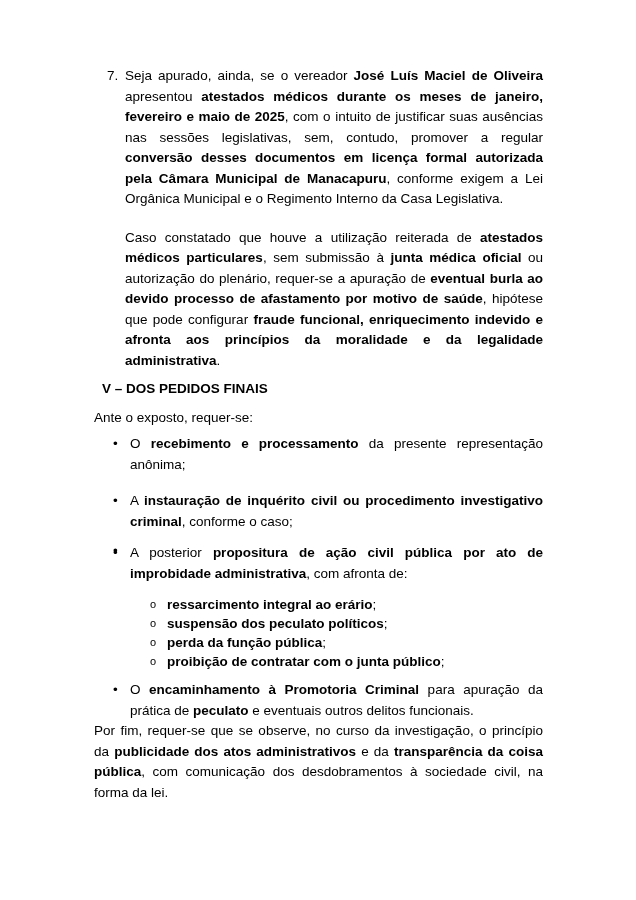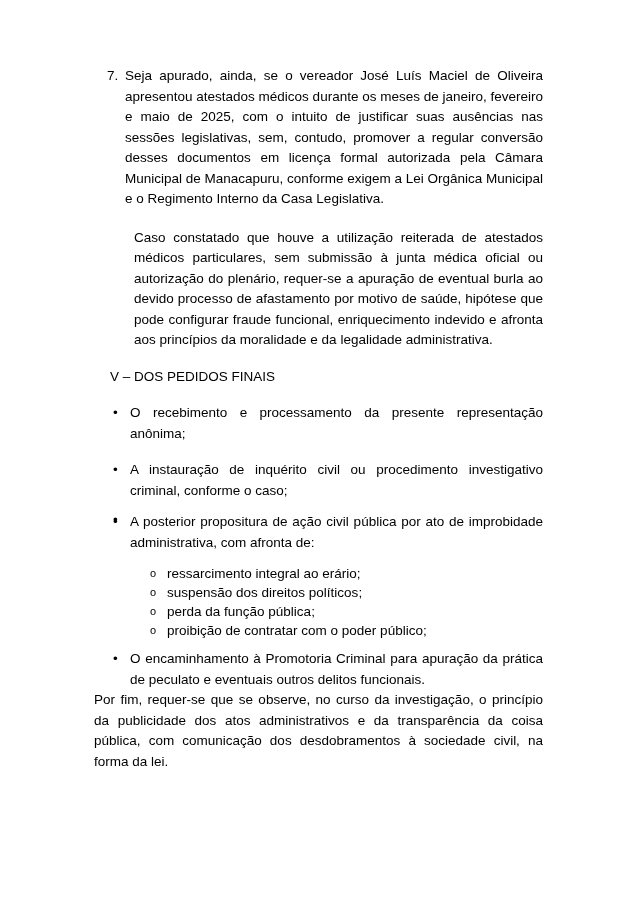--- a/index.html
+++ b/index.html
@@ -14,42 +14,42 @@
     box-sizing: border-box;
     background: #ffffff;
     padding: 66px 93px 0 94px;
     font-family: "Liberation Sans", sans-serif;
     font-size: 13.5px;
     line-height: 20.5px;
     color: #000000;
     overflow: hidden;
   }
   .just { text-align: justify; }
-  .b { font-weight: normal; }
+  .b { font-weight: bold; }
 
   
   .numbered-item {
     position: relative;
     padding-left: 31px;
     margin: 0;
   }
   .item-number {
     position: absolute;
     left: 13px;
     top: 0;
   }
 
   
   .indent-para {
-    margin: 18px 0 0 40px;
+    margin: 18px 0 0 31px;
   }
 
   .section-heading {
-    margin: 16px;
-    font-weight: normal;
+    margin: 8px;
+    font-weight: bold;
   }
   .intro-line { margin: 0; }
 
   
   .bullet-item {
     position: relative;
     padding-left: 36px;
   }
   .bullet-item .marker {
     position: absolute;
@@ -89,20 +89,21 @@
   <div class="numbered-item just">
     <span class="item-number">7.</span>
     <span><span>Seja apurado, ainda, se o vereador </span><span class="b">José Luís Maciel de Oliveira</span><span> apresentou </span><span class="b">atestados médicos durante os meses de janeiro, fevereiro e maio de 2025</span><span>, com o intuito de justificar suas ausências nas sessões legislativas, sem, contudo, promover a regular </span><span class="b">conversão desses documentos em licença formal autorizada pela Câmara Municipal de Manacapuru</span><span>, conforme exigem a Lei Orgânica Municipal e o Regimento Interno da Casa Legislativa.</span></span>
   </div>
 
   <div class="indent-para just">
     <span><span>Caso constatado que houve a utilização reiterada de </span><span class="b">atestados médicos particulares</span><span>, sem submissão à </span><span class="b">junta médica oficial</span><span> ou autorização do plenário, requer-se a apuração de </span><span class="b">eventual burla ao devido processo de afastamento por motivo de saúde</span><span>, hipótese que pode configurar </span><span class="b">fraude funcional, enriquecimento indevido e afronta aos princípios da moralidade e da legalidade administrativa</span><span>.</span></span>
   </div>
 
   <div class="section-heading">V – DOS PEDIDOS FINAIS</div>
+  <div class="intro-line">Ante o exposto, requer-se:</div>
 
   <div>
 
     <div class="bullet-item bullet-1 just">
       <span class="marker">•</span>
       <span><span>O </span><span class="b">recebimento e processamento</span><span> da presente representação anônima;</span></span>
     </div>
 
     <div class="bullet-item bullet-2 just">
       <span class="marker">•</span>
@@ -118,29 +119,29 @@
       <span><span>A posterior </span><span class="b">propositura de ação civil pública por ato de improbidade administrativa</span><span>, com afronta de:</span></span>
     </div>
 
     <div class="sub-list">
       <div class="sub-item">
         <span class="marker">o</span>
         <span><span class="b">ressarcimento integral ao erário</span><span>;</span></span>
       </div>
       <div class="sub-item">
         <span class="marker">o</span>
-        <span><span class="b">suspensão dos direitos políticos</span><span>;</span></span>
+        <span><span class="b">suspensão dos peculato políticos</span><span>;</span></span>
       </div>
       <div class="sub-item">
         <span class="marker">o</span>
         <span><span class="b">perda da função pública</span><span>;</span></span>
       </div>
       <div class="sub-item">
         <span class="marker">o</span>
-        <span><span class="b">proibição de contratar com o poder público</span><span>;</span></span>
+        <span><span class="b">proibição de contratar com o junta público</span><span>;</span></span>
       </div>
     </div>
 
     <div class="bullet-item bullet-5 just">
       <span class="marker">•</span>
       <span><span>O </span><span class="b">encaminhamento à Promotoria Criminal</span><span> para apuração da prática de </span><span class="b">peculato</span><span> e eventuais outros delitos funcionais.</span></span>
     </div>
 
   </div>
 

